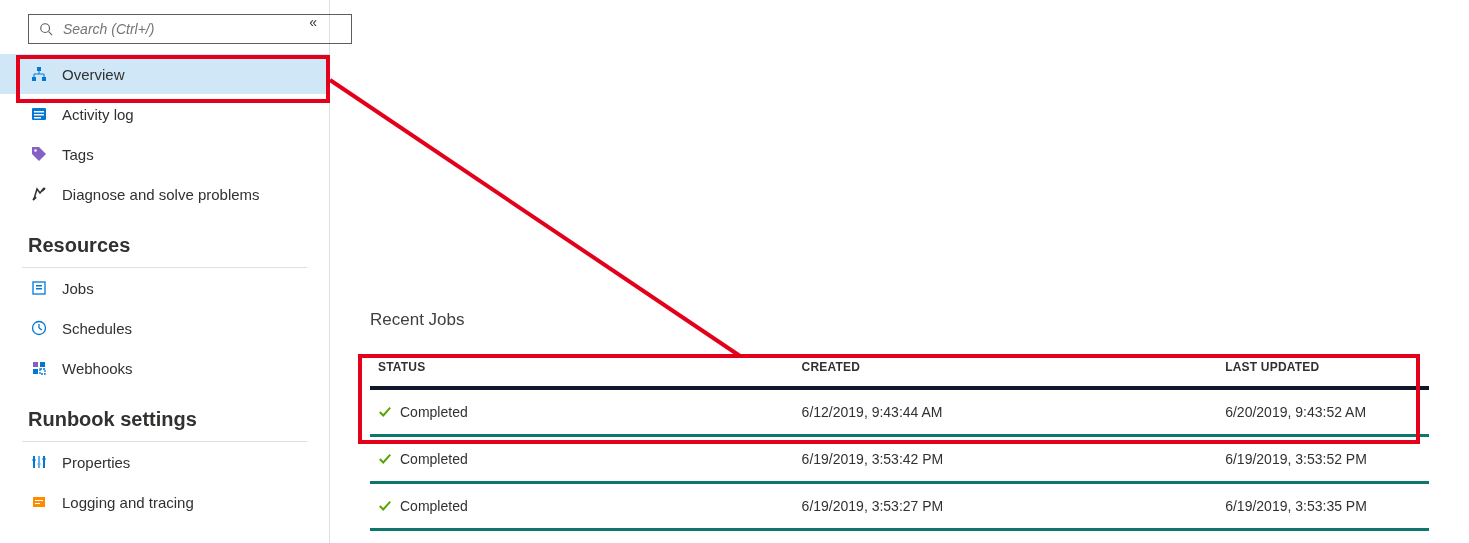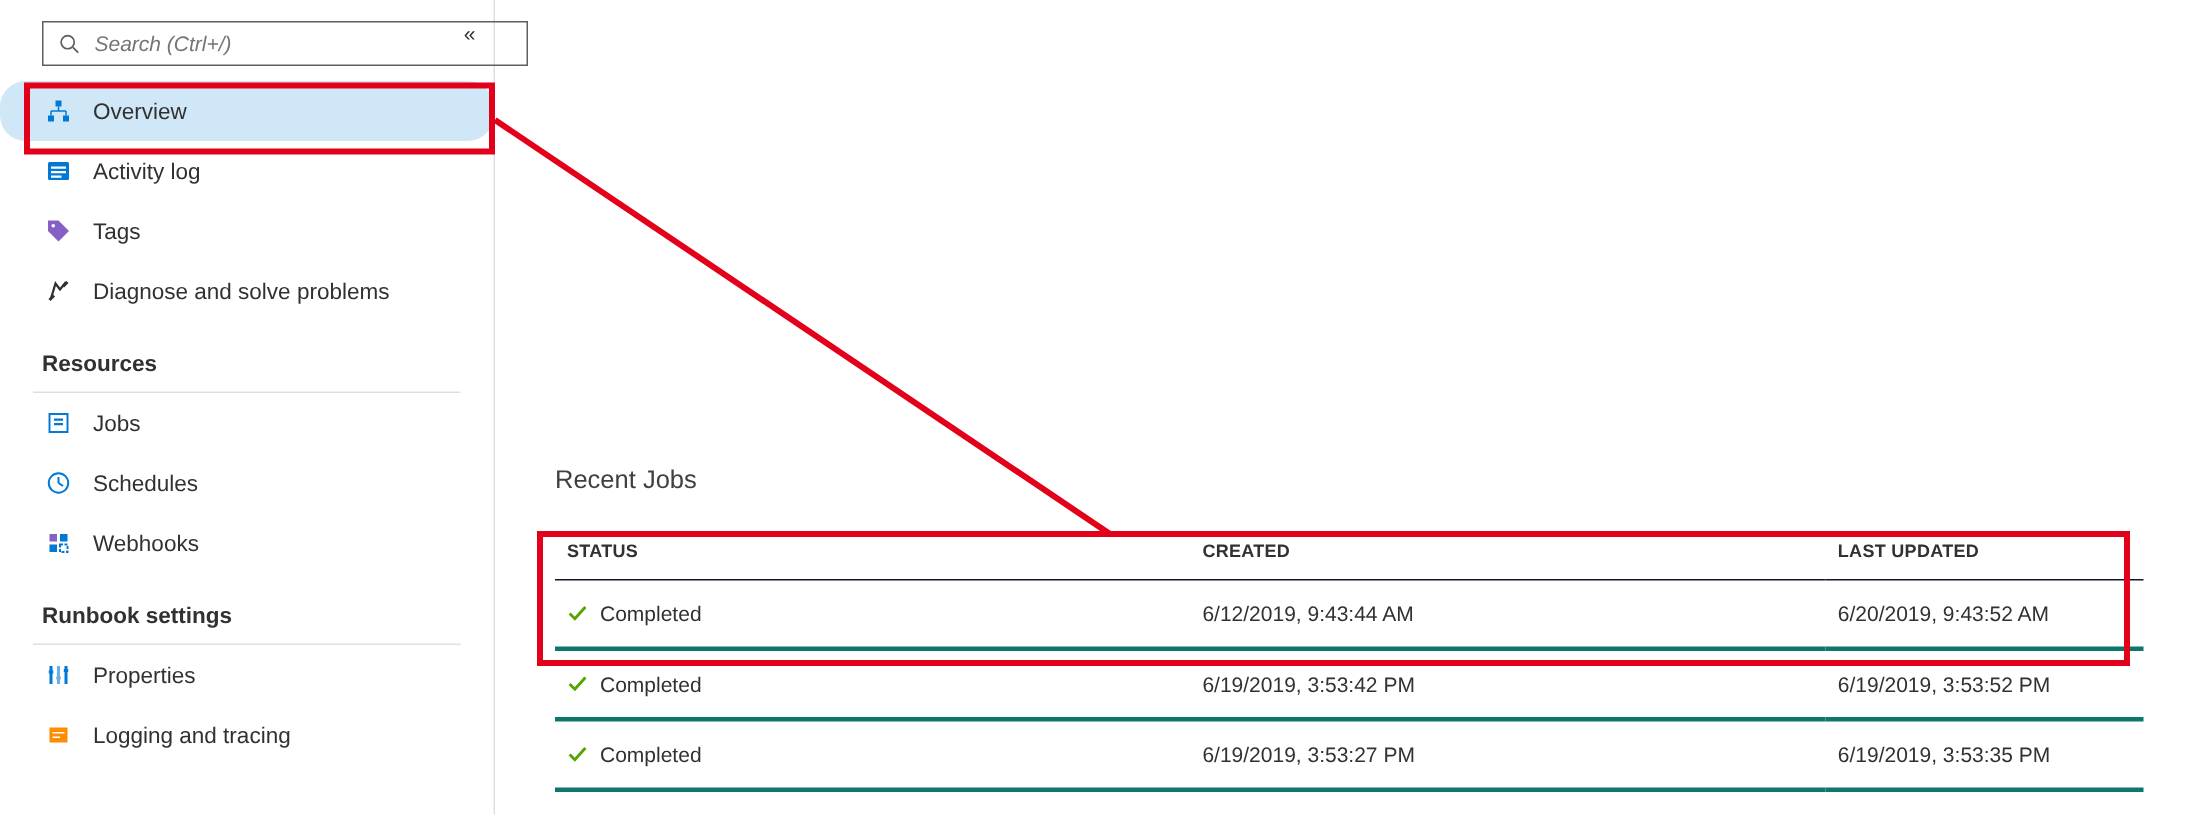--- a/index.html
+++ b/index.html
@@ -57,34 +57,33 @@
   .nav-item {
     display: flex;
     align-items: center;
     height: 40px;
     padding-left: 30px;
     cursor: pointer;
     position: relative;
   }
   .nav-item.selected {
     background: #d0e7f8;
-    border-radius: 17px;
   }
   .nav-icon {
     width: 18px;
     height: 18px;
     display: flex;
     align-items: center;
     justify-content: center;
     margin-right: 14px;
     flex-shrink: 0;
   }
   .nav-label { font-size: 15px; }
   .section-title {
-    font-size: 15px;
+    font-size: 20px;
     font-weight: 600;
     padding: 20px 0 8px 28px;
   }
   .section-divider {
     border: none;
     border-top: 1px solid #e1dfdd;
     margin: 2px 22px 0 22px;
   }
   
   .main {
@@ -102,21 +101,21 @@
   .jobs-table {
     width: 100%;
     border-collapse: collapse;
   }
   .jobs-table th {
     text-align: left;
     font-size: 12px;
     font-weight: 600;
     letter-spacing: 0.2px;
     padding: 12px 8px;
-    border-bottom: 1px solid #0f172a;
+    border-bottom: 4px solid #0f172a;
   }
   .jobs-table td {
     padding: 14px 8px;
     border-bottom: 3px solid #0f766e;
     font-size: 14px;
   }
   .status-cell {
     display: flex;
     align-items: center;
   }

